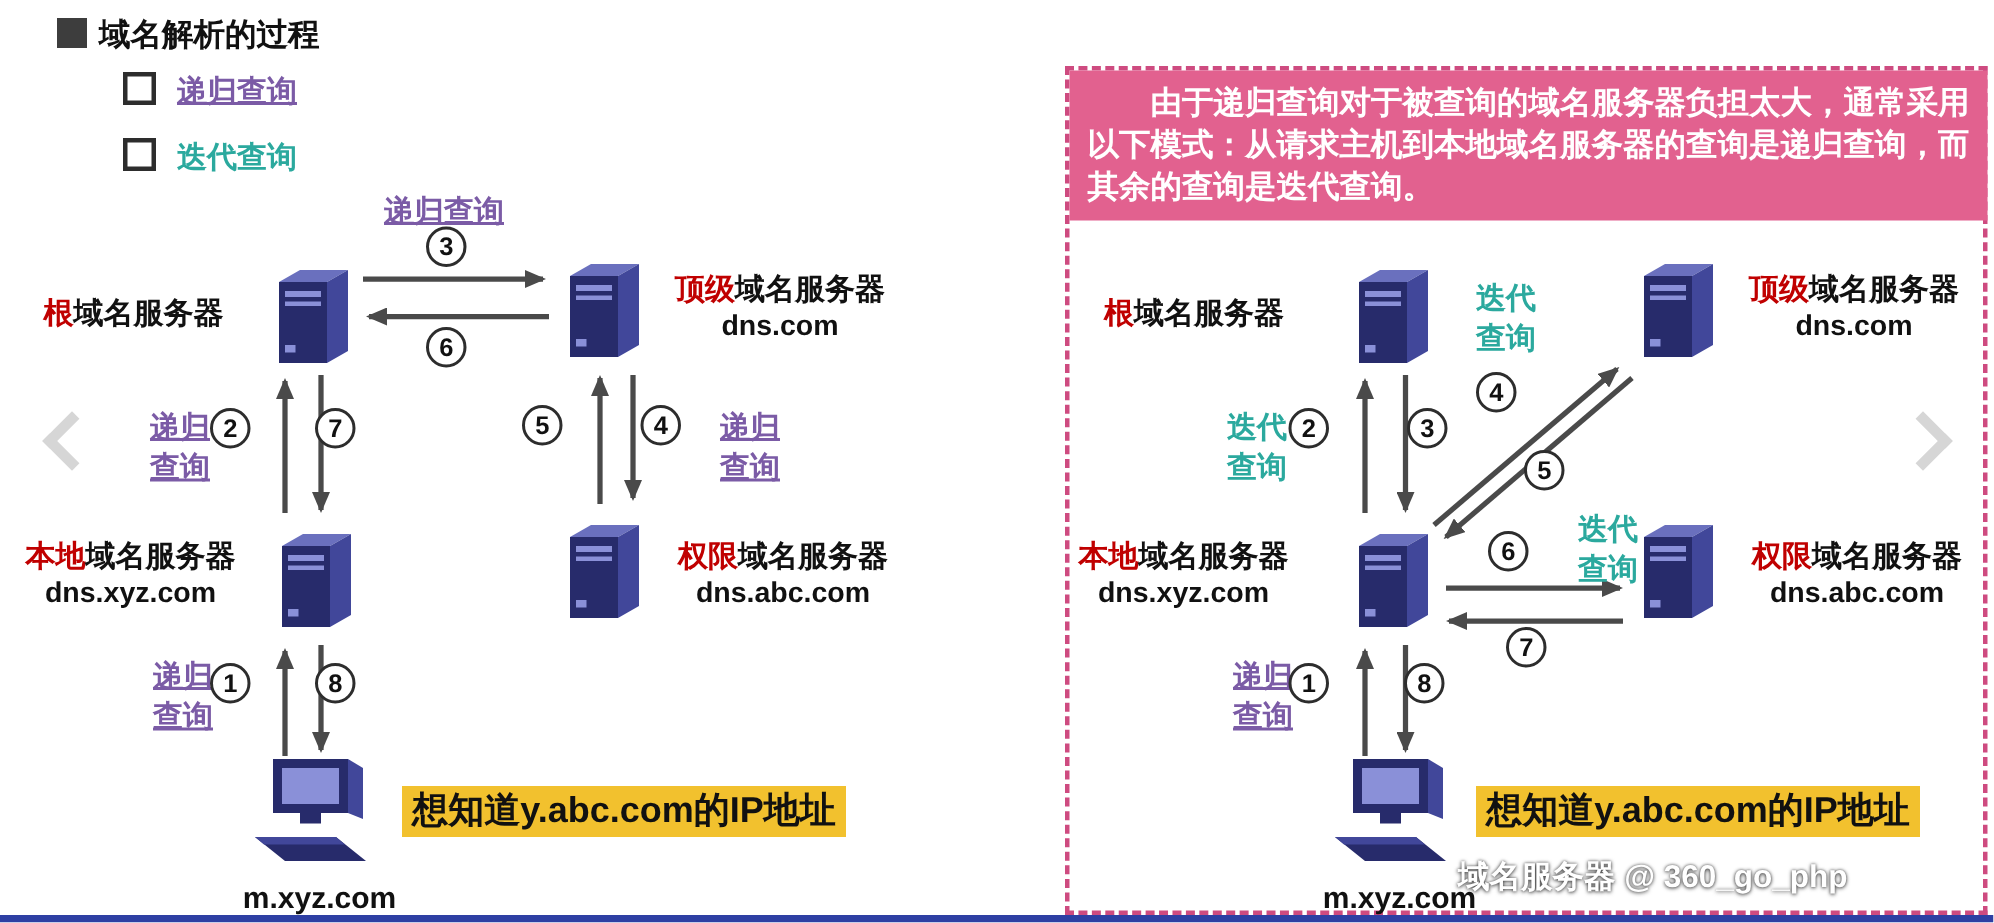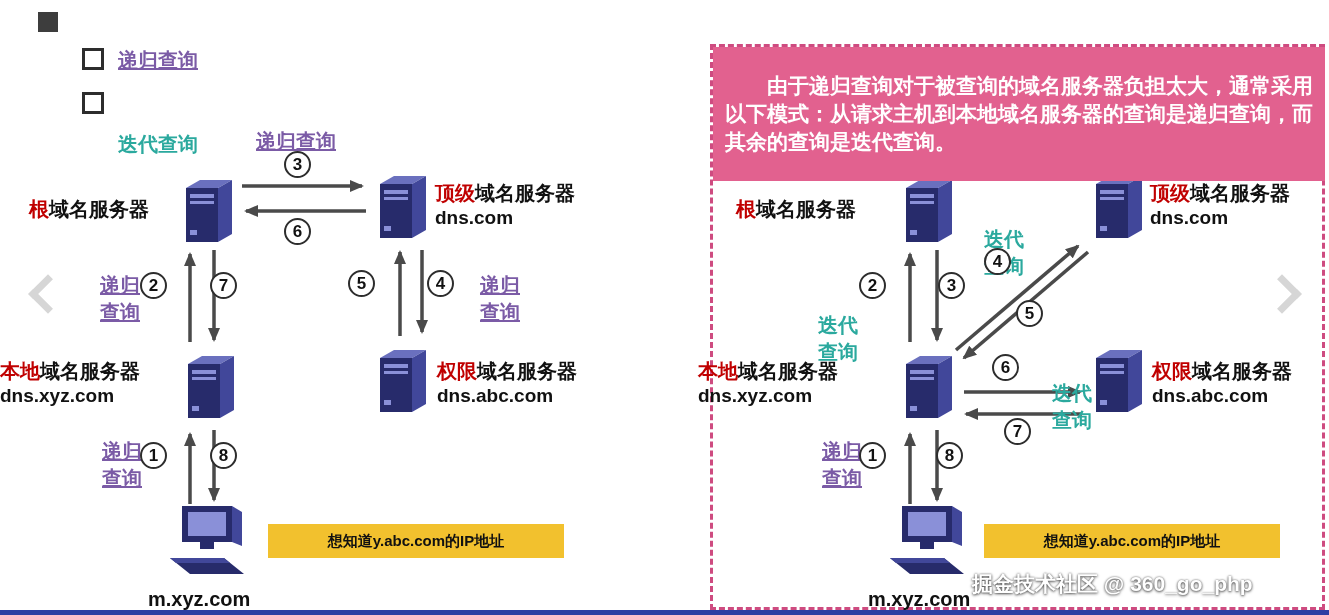--- a/index.html
+++ b/index.html
@@ -6,39 +6,39 @@
   body { background:#ffffff; }
   .stage { position:relative; width:1329px; height:615px; background:#fff; overflow:hidden;
            font-family:"Liberation Sans","DejaVu Sans",sans-serif; color:#111; }
   .arrows { position:absolute; left:0; top:0; z-index:1; }
   .ar { stroke:#4a4a4a; stroke-width:3.5; }
   .server,.pc { position:absolute; z-index:2; }
   .step { position:absolute; z-index:5; width:27px; height:27px; border:2.5px solid #2d2d2d;
           border-radius:50%; background:#fff; font-size:17px; font-weight:bold;
           display:flex; align-items:center; justify-content:center; color:#111; }
   .node-label { position:absolute; z-index:3; font-size:20px; font-weight:bold; line-height:1.3; color:#111; }
-  .center { text-align:left; }
+  .center { text-align:center; }
   .right-al { text-align:center; }
   .red { color:var(--label-red,#C00000); }
   .purple { color:var(--recursive-purple,#7B5BA6);text-decoration:underline; }
-  .teal { color:var(--iterative-teal,#2BA99E);margin-top:40px; }
+  .teal { color:var(--iterative-teal,#2BA99E); }
   .qlabel { position:absolute; z-index:3; font-size:20px; font-weight:bold; line-height:1.35; }
   .ml { white-space:pre-line; text-align:right; }
   .domain { font-size:19px; }
   .title-bullet { position:absolute; left:38px; top:12px; width:20px; height:20px; background:#3d3d3d; z-index:3; }
   .page-title { position:absolute; left:66px; top:9px; font-size:21px; font-weight:bold; z-index:3; }
   .checkbox { position:absolute; width:22px; height:22px; border:3px solid #2d2d2d; background:#fff; z-index:3; }
   .legend-label { position:absolute; font-size:20px; font-weight:bold; z-index:3; }
   .query-box { position:absolute; z-index:4; width:296px; height:34px; line-height:34px; text-align:center;
-               background:var(--yellow-box,#F2C12E); font-size:15px; font-weight:bold; color:#111; }
+               background:var(--yellow-box,#F2C12E); font-size:24px; font-weight:bold; color:#111; }
   .dashed-frame { position:absolute; left:710px; top:44px; width:615px; height:566px; z-index:0;
                   border:3px dashed var(--note-border-pink,#CE4B80); }
   .note { position:absolute; left:713px; top:47px; width:612px; z-index:4;
           background:var(--note-pink,#E2618F); color:#fff; font-size:21px; font-weight:bold;
-          line-height:1.33; padding:25px 12px; text-indent:2em; }
+          line-height:1.33; padding:8px 12px; text-indent:2em; }
   .chev { position:absolute; z-index:6; width:28px; height:28px;
           border-left:7px solid #d6d6d6; border-bottom:7px solid #d6d6d6; cursor:pointer; }
   .chev.prev { left:34px; top:280px; transform:rotate(45deg); }
   .chev.next { left:1268px; top:280px; transform:rotate(225deg); }
   .watermark { position:absolute; left:972px; top:570px; z-index:30; font-size:21px; font-weight:bold;
                color:#fff; text-shadow:0 1px 3px rgba(0,0,0,.65), 0 0 2px rgba(0,0,0,.5); }
   .bottom-bar { position:absolute; left:0; bottom:0; width:100%; height:5px; z-index:2;
                 background:var(--bottom-bar-blue,#2E3FA3); }
 </style>
 </head>
@@ -68,20 +68,21 @@
     <line class="ar" x1="937" y1="430" x2="937" y2="500" marker-end="url(#ah)"></line>
     <line class="ar" x1="910" y1="342" x2="910" y2="254" marker-end="url(#ah)"></line>
     <line class="ar" x1="937" y1="250" x2="937" y2="340" marker-end="url(#ah)"></line>
     <line class="ar" x1="956" y1="350" x2="1078" y2="246" marker-end="url(#ah)"></line>
     <line class="ar" x1="1088" y1="252" x2="964" y2="358" marker-end="url(#ah)"></line>
     <line class="ar" x1="964" y1="392" x2="1080" y2="392" marker-end="url(#ah)"></line>
     <line class="ar" x1="1082" y1="414" x2="966" y2="414" marker-end="url(#ah)"></line>
   </svg>
 
   <div class="title-bullet"></div>
+  <div class="page-title">域名解析的过程</div>
 
   <div class="checkbox" style="left:82px;top:48px"></div>
   <div class="legend-label purple" style="left:118px;top:47px">递归查询</div>
   <div class="checkbox" style="left:82px;top:92px"></div>
   <div class="legend-label teal" style="left:118px;top:91px">迭代查询</div>
 
   <div class="qlabel purple" style="left:256px;top:128px">递归查询</div>
   <div class="qlabel purple ml" style="left:82px;top:272px;width:58px">递归
 查询</div>
   <div class="qlabel purple ml" style="left:462px;top:272px;width:58px">递归
@@ -234,16 +235,16 @@
   <div class="step" style="left:1016px;top:300px">5</div>
   <div class="step" style="left:992px;top:354px">6</div>
   <div class="step" style="left:1004px;top:418px">7</div>
   <div class="step" style="left:936px;top:442px">8</div>
 
   <div class="query-box" style="left:984px;top:524px">想知道y.abc.com的IP地址</div>
 
   <div class="chev prev"></div>
   <div class="chev next"></div>
 
-  <div class="watermark">掘金技术社区 @ 360_go_php</div>
+  <div class="watermark">域名服务器 @ 360_go_php</div>
 
   <div class="bottom-bar"></div>
 </div>
 
 </body></html>

